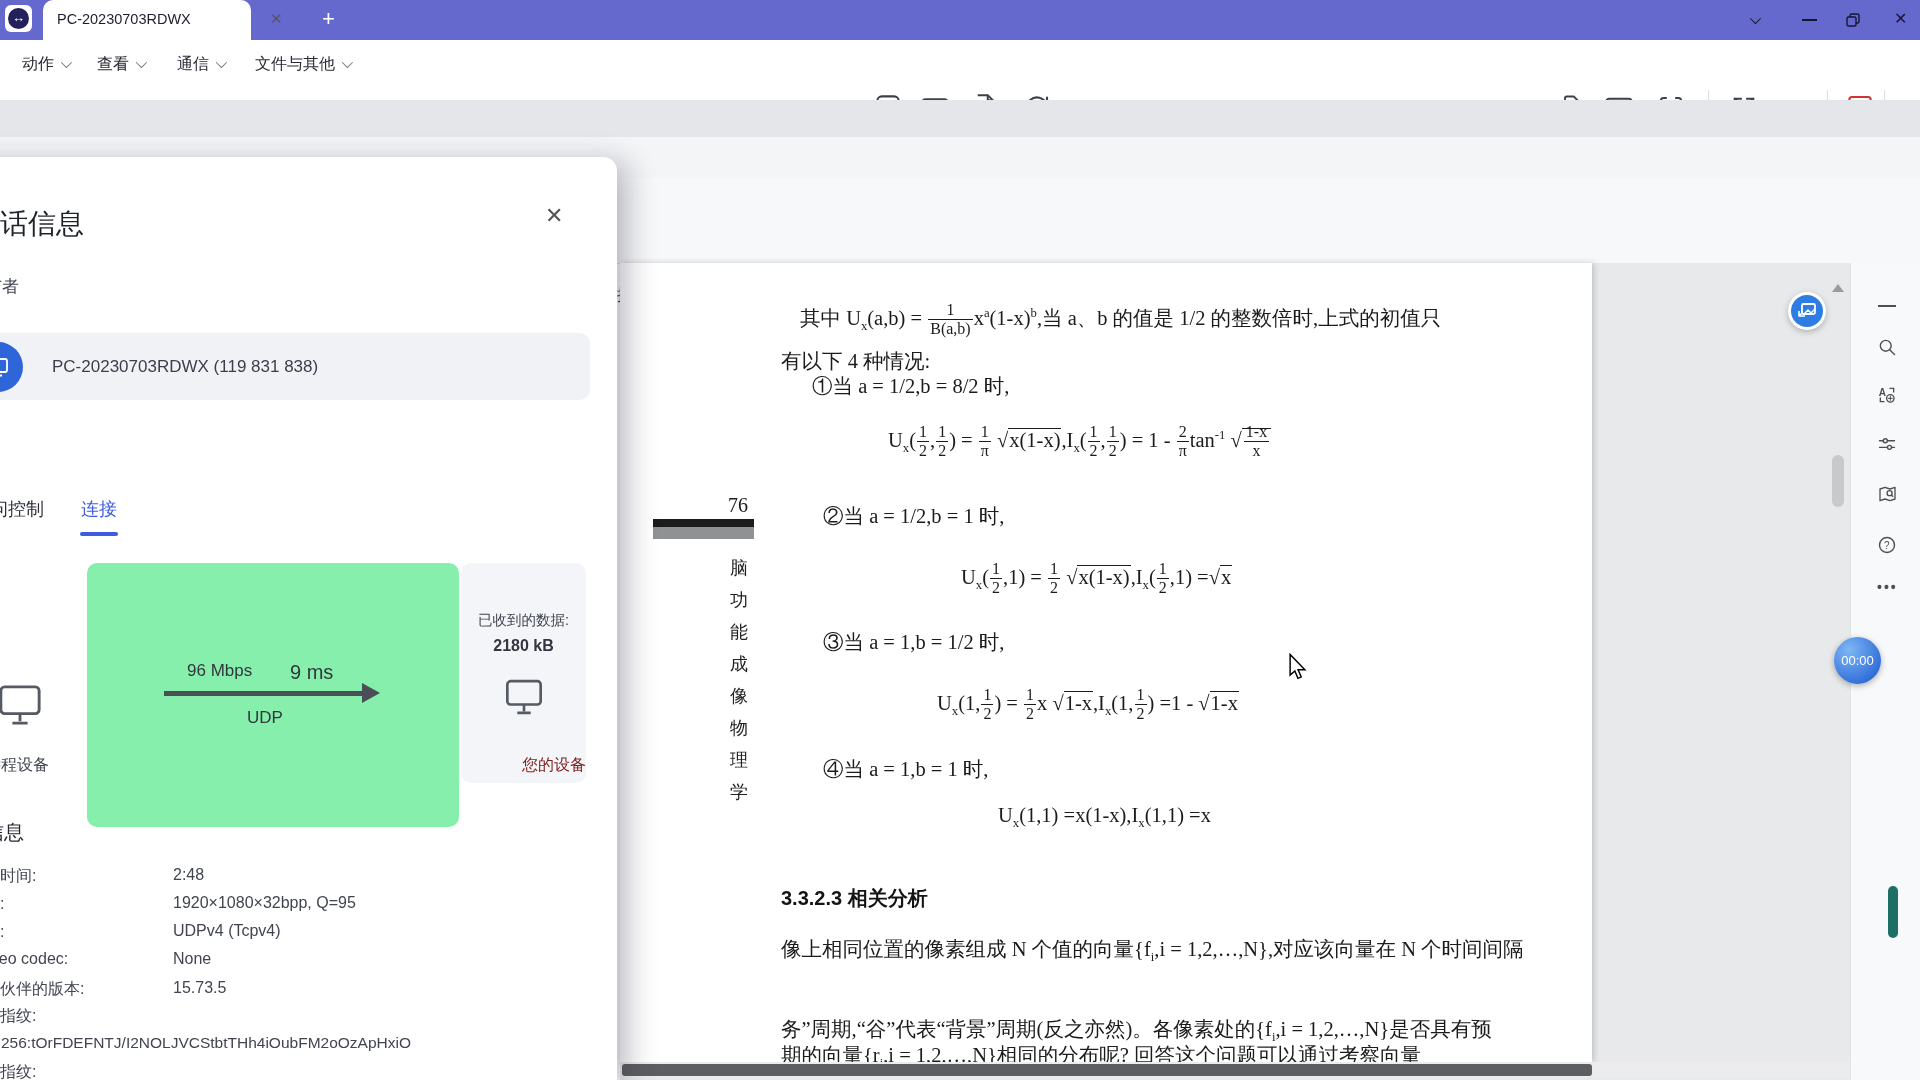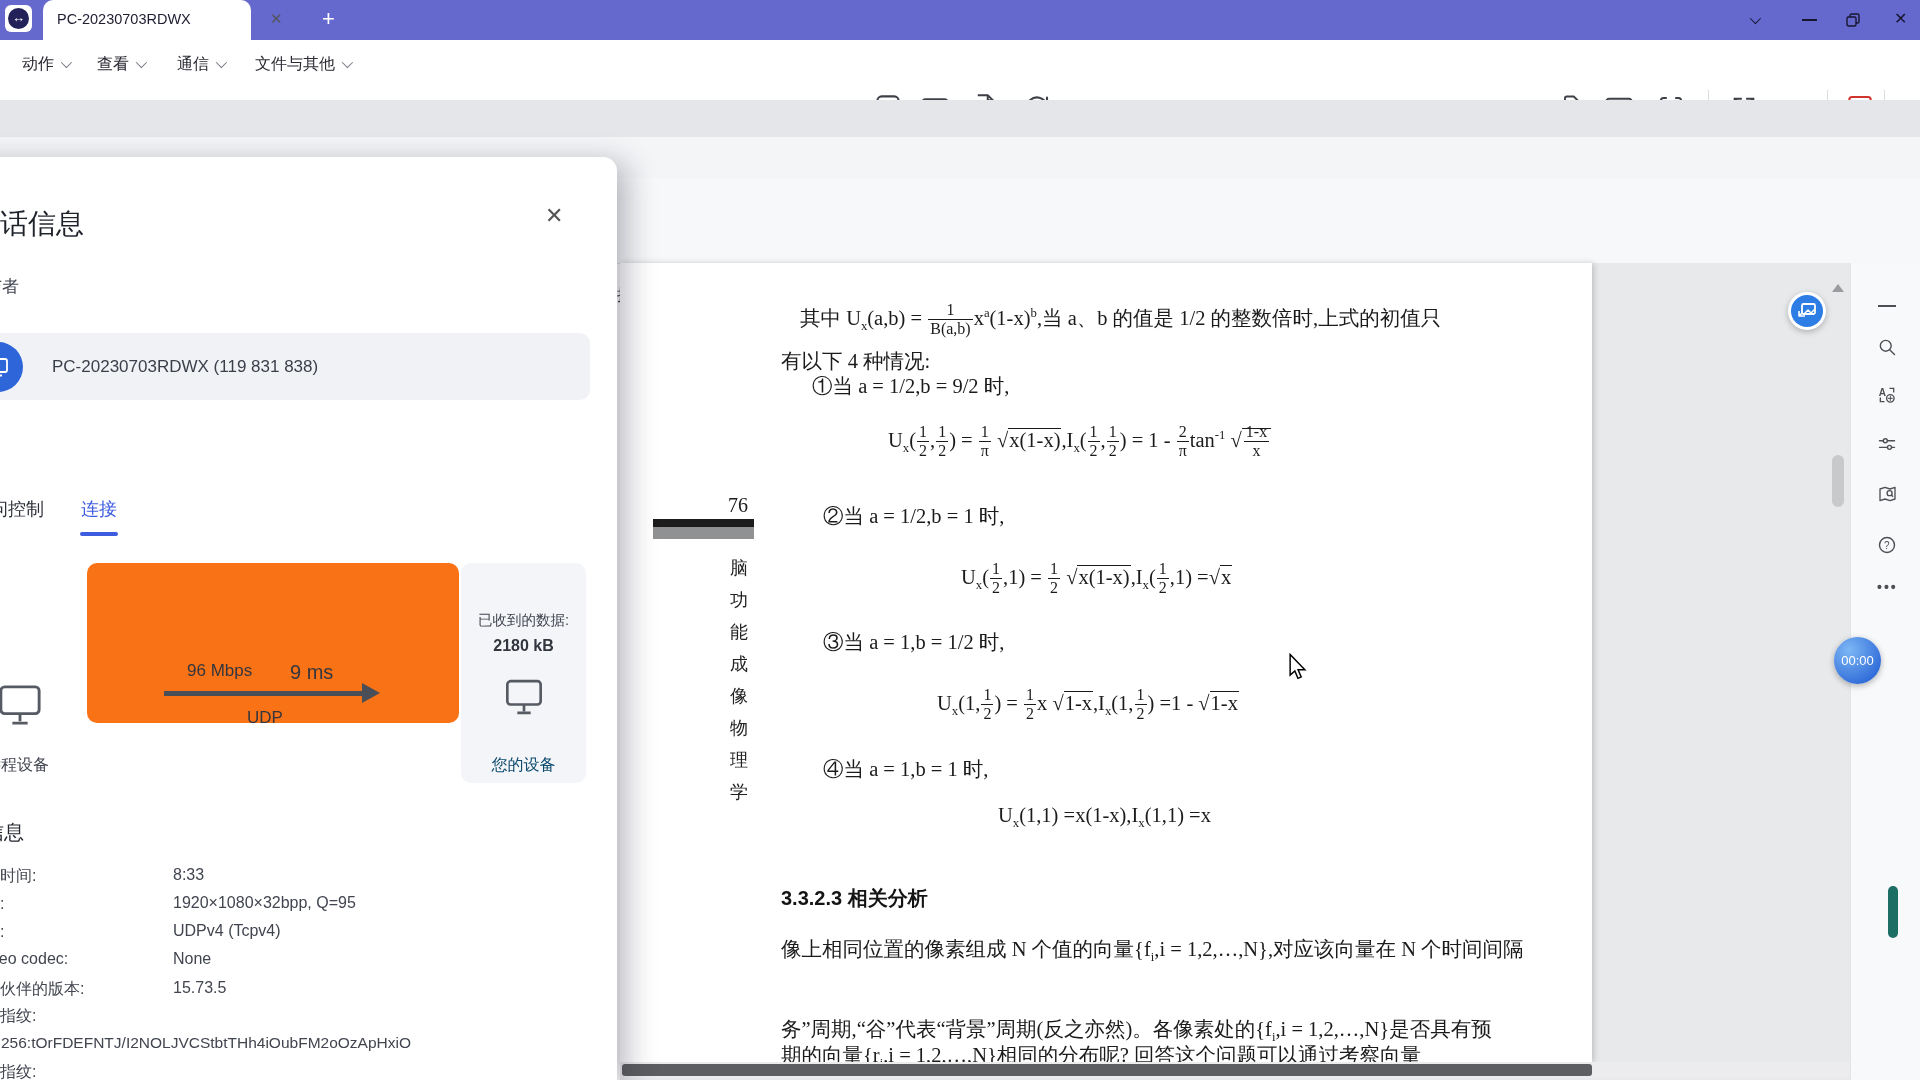--- a/index.html
+++ b/index.html
@@ -369,21 +369,21 @@
     <span class="tb-label" style="font-size:13.5px">划词翻译</span>
     <span class="chev"></span>
   </div>
 </div>
 
 <div class="abs viewport"></div>
 
 <div class="abs pdf-page serif">
   <div class="abs doc-line math" style="left:180px;top:38px">其中 U<sub>x</sub>(a,b) = <span class="frac"><span class="ft">1</span><span class="fb">B(a,b)</span></span>x<sup>a</sup>(1-x)<sup>b</sup>,当 a、b 的值是 1/2 的整数倍时,上式的初值只</div>
   <div class="abs doc-line" style="left:161px;top:84px">有以下 4 种情况:</div>
-  <div class="abs doc-line math" style="left:192px;top:109px">①当 a = 1/2,b = 9/2 时,</div>
+  <div class="abs doc-line math" style="left:192px;top:109px">①当 a = 1/2,b = 8/2 时,</div>
   <div class="abs doc-line math" style="left:268px;top:160px">U<sub>x</sub>(<span class="frac"><span class="ft">1</span><span class="fb">2</span></span>,<span class="frac"><span class="ft">1</span><span class="fb">2</span></span>) = <span class="frac"><span class="ft">1</span><span class="fb">π</span></span> <span class="sq">√<span class="sqr">x(1-x)</span></span>,I<sub>x</sub>(<span class="frac"><span class="ft">1</span><span class="fb">2</span></span>,<span class="frac"><span class="ft">1</span><span class="fb">2</span></span>) = 1 - <span class="frac"><span class="ft">2</span><span class="fb">π</span></span>tan<sup>-1</sup> <span class="sq">√<span class="sqr"><span class="frac"><span class="ft">1-x</span><span class="fb">x</span></span></span></span></div>
   <div class="abs doc-line math" style="left:203px;top:239px">②当 a = 1/2,b = 1 时,</div>
   <div class="abs doc-line math" style="left:341px;top:297px">U<sub>x</sub>(<span class="frac"><span class="ft">1</span><span class="fb">2</span></span>,1) = <span class="frac"><span class="ft">1</span><span class="fb">2</span></span> <span class="sq">√<span class="sqr">x(1-x)</span></span>,I<sub>x</sub>(<span class="frac"><span class="ft">1</span><span class="fb">2</span></span>,1) =<span class="sq">√<span class="sqr">x</span></span></div>
   <div class="abs doc-line math" style="left:203px;top:365px">③当 a = 1,b = 1/2 时,</div>
   <div class="abs doc-line math" style="left:317px;top:423px">U<sub>x</sub>(1,<span class="frac"><span class="ft">1</span><span class="fb">2</span></span>) = <span class="frac"><span class="ft">1</span><span class="fb">2</span></span>x <span class="sq">√<span class="sqr">1-x</span></span>,I<sub>x</sub>(1,<span class="frac"><span class="ft">1</span><span class="fb">2</span></span>) =1 - <span class="sq">√<span class="sqr">1-x</span></span></div>
   <div class="abs doc-line math" style="left:203px;top:492px">④当 a = 1,b = 1 时,</div>
   <div class="abs doc-line math" style="left:378px;top:541px">U<sub>x</sub>(1,1) =x(1-x),I<sub>x</sub>(1,1) =x</div>
   <div class="abs doc-line" style="left:161px;top:622px;font-family:'Liberation Sans',sans-serif;font-weight:bold;font-size:20px;color:#141414">3.3.2.3  相关分析</div>
   <div class="abs doc-line math" style="left:161px;top:672px">像上相同位置的像素组成 N 个值的向量{f<sub>i</sub>,i = 1,2,…,N},对应该向量在 N 个时间间隔</div>
   <div class="abs doc-line math" style="left:161px;top:752px">务”周期,“谷”代表“背景”周期(反之亦然)。各像素处的{f<sub>i</sub>,i = 1,2,…,N}是否具有预</div>
@@ -480,43 +480,43 @@
   <div class="abs" style="left:140px;top:375px;width:38px;height:4px;background:#3d5ce0;border-radius:2px"></div>
 
   <div class="abs" style="left:57px;top:526px;color:#565a63">
     <svg width="46" height="44" viewBox="0 0 24 23" fill="none" stroke="currentColor" stroke-width="1.5">
         <rect x="2" y="2" width="20" height="14" rx="2"></rect>
         <path d="M12 16v4M8 21h8"></path>
       </svg>
   </div>
   <div class="abs lbl" style="left:45px;top:598px">远程设备</div>
 
-  <div class="abs card" style="left:147px;top:406px;width:372px;height:160px;background:#f97316">
+  <div class="abs card" style="left:147px;top:406px;width:372px;height:264px;background:#86efac">
     <span style="position:absolute;left:100px;top:98px;font-size:17px;color:#33363e">96 Mbps</span>
     <span style="position:absolute;left:203px;top:98px;font-size:20px;color:#33363e">9 ms</span>
     <div style="position:absolute;left:77px;top:128px;width:202px;height:5px;background:#4a4f57"></div>
     <div style="position:absolute;left:275px;top:120px;width:0;height:0;border-top:10px solid transparent;border-bottom:10px solid transparent;border-left:18px solid #4a4f57"></div>
     <span style="position:absolute;left:160px;top:145px;font-size:17px;color:#33363e">UDP</span>
   </div>
 
   <div class="abs card" style="left:521px;top:406px;width:125px;height:220px;background:#f3f5f8">
     <span style="position:absolute;left:0;top:48px;width:125px;text-align:center;font-size:14.5px;color:#41454f;white-space:nowrap">已收到的数据:</span>
     <span style="position:absolute;left:0;top:74px;width:125px;text-align:center;font-size:16px;font-weight:bold;color:#33363e">2180 kB</span>
     <div style="position:absolute;left:43px;top:114px;color:#565a63">
       <svg width="40" height="40" viewBox="0 0 24 23" fill="none" stroke="currentColor" stroke-width="1.6">
           <rect x="2" y="2" width="20" height="14" rx="2"></rect>
           <path d="M12 16v4M8 21h8"></path>
         </svg>
     </div>
-    <span style="position:absolute;left:0;top:192px;width:125px;text-align:center;font-size:16px;color:#0c4a6e">您的设备</span>
+    <span style="position:absolute;left:0;top:192px;width:125px;text-align:right;font-size:16px;color:#7f1d1d">您的设备</span>
   </div>
 
   <div class="abs" style="left:44px;top:662px;font-size:20px;color:#23262e;white-space:nowrap">信息</div>
   <div class="abs lbl" style="left:28px;top:709px">持续时间:</div>
-  <div class="abs lbl" style="left:233px;top:709px">8:33</div>
+  <div class="abs lbl" style="left:233px;top:709px">2:48</div>
   <div class="abs lbl" style="left:12px;top:737px">分辨率:</div>
   <div class="abs lbl" style="left:233px;top:737px">1920×1080×32bpp, Q=95</div>
   <div class="abs lbl" style="left:28px;top:765px">协议:</div>
   <div class="abs lbl" style="left:233px;top:765px">UDPv4 (Tcpv4)</div>
   <div class="abs lbl" style="left:36px;top:793px">Video codec:</div>
   <div class="abs lbl" style="left:233px;top:793px">None</div>
   <div class="abs lbl" style="left:28px;top:822px">合作伙伴的版本:</div>
   <div class="abs lbl" style="left:233px;top:822px">15.73.5</div>
   <div class="abs lbl" style="left:44px;top:849px">的指纹:</div>
   <div class="abs lbl" style="left:61px;top:877px;font-size:15.5px">256:tOrFDEFNTJ/I2NOLJVCStbtTHh4iOubFM2oOzApHxiO</div>

